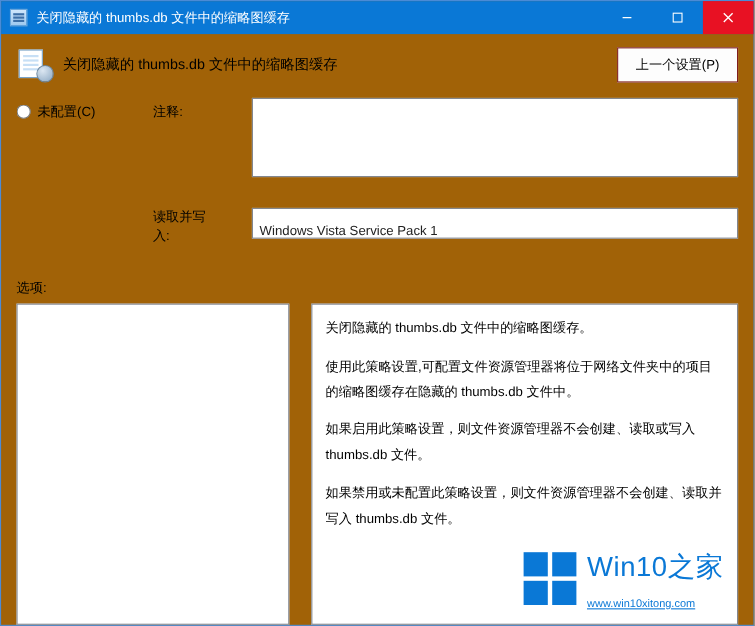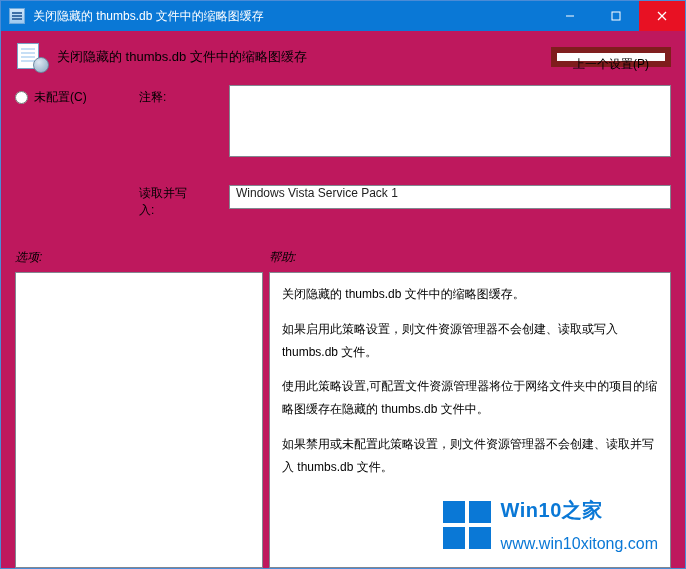--- a/index.html
+++ b/index.html
@@ -1,61 +1,61 @@
 <!DOCTYPE html>
 <html><head>
 <meta charset="utf-8">
 <style>
   * { box-sizing: border-box; margin: 0; padding: 0; }
   html, body { width: 686px; height: 569px; font-family: "Microsoft YaHei", "Segoe UI", Tahoma, sans-serif; font-size: 12px; background: #f0f0f0; overflow: hidden; }
-  .window { width: 686px; height: 569px; border: 1px solid #4b8bd6; background: #be185d; display: flex; flex-direction: column; }
+  .window { width: 686px; height: 569px; border: 1px solid #4b8bd6; background: #a16207; display: flex; flex-direction: column; }
   
   .titlebar { height: 30px; background: #0a78d6; display: flex; align-items: center; color: #fff; font-size: 12px; }
   .titlebar .ticon { width: 16px; height: 16px; margin: 0 6px 0 8px; background: linear-gradient(#cfe6fb,#9fc9ef); border: 1px solid #6fa9dc; position: relative; }
   .titlebar .ticon::after { content:""; position:absolute; left:2px; right:2px; top:3px; height:2px; background:#3d6fa7; box-shadow:0 3px 0 #3d6fa7, 0 6px 0 #3d6fa7; }
   .titlebar .title { flex: 1; padding-left: 2px; }
   .titlebar .wbtn { width: 46px; height: 30px; display: flex; align-items: center; justify-content: center; color: #fff; }
   .titlebar .wbtn.close { background: #e81123; }
   .titlebar .wbtn svg { width: 10px; height: 10px; }
   
   .header { display: flex; align-items: center; padding: 12px 14px 8px 14px; gap: 10px; }
   .header .hicon { width: 32px; height: 28px; position: relative; }
   .header .hicon .sheet { position:absolute; left:2px; top:0; width:22px; height:26px; background:#fff; border:1px solid #7aa3c7; }
   .header .hicon .sheet::before { content:""; position:absolute; left:3px; right:3px; top:4px; height:2px; background:#c7dff5; box-shadow:0 4px 0 #c7dff5,0 8px 0 #c7dff5,0 12px 0 #c7dff5; }
   .header .hicon .gear { position:absolute; right:-2px; bottom:-2px; width:16px; height:16px; border-radius:50%; background: radial-gradient(circle at 35% 30%, #dce7f2, #8aa7c2); border:1px solid #6d88a1; }
   .header .htitle { flex: 1; color: #000; font-size: 13px; }
   .header .hbtns { display: flex; gap: 8px; }
-  .btn { height: 20px; padding: 0 16px; background: #fdfdfd; border: 6px solid #7f1d1d; font-size: 12px; line-height: 22px; cursor: pointer; font-family: inherit; }
+  .btn { height: 32px; padding: 0 16px; background: #fdfdfd; border: 1px solid #7f1d1d; font-size: 12px; line-height: 22px; cursor: pointer; font-family: inherit; }
   
   .config { display: grid; grid-template-columns: 96px 62px 1fr; column-gap: 6px; row-gap: 10px; padding: 6px 14px 4px 14px; align-items: start; gap: 28px; }
   .radios { grid-column: 1; display: flex; flex-direction: column; gap: 10px; padding-top: 4px; }
   .radio { display: flex; align-items: center; gap: 6px; cursor: pointer; }
   .radio input { width: 13px; height: 13px; }
   .radio.highlight { outline: 2px solid #ff7a1a; outline-offset: 1px; border-radius: 2px; padding: 2px 4px; margin: -2px -4px; }
   .lbl-comment { grid-column: 2; padding-top: 4px; }
   .textarea { grid-column: 3; width: 100%; height: 72px; border: 1px solid #828790; background: #fff; resize: none; font-family: inherit; font-size: 12px; overflow-y: scroll; padding: 3px 4px; }
   .lbl-platform { grid-column: 2; }
-  .platform-box { grid-column: 3; width: 100%; height: 24px; border: 1px solid #828790; background: #fff; padding: 0 6px; color: #222; }
+  .platform-box { grid-column: 3; width: 100%; height: 24px; border: 1px solid #828790; background: #fff; padding: 13px 6px; color: #222; }
   
-  .midrow { display: flex; padding: 26px 14px 6px 14px; font-style: italic; }
+  .midrow { display: flex; padding: 26px 14px 6px 14px; }
   .midrow .optlabel { width: 254px; }
   .midrow .helplabel { flex: 1; }
   
-  .panes { display: flex; gap: 6px; padding: 0 14px 0 14px; flex: 1; min-height: 0; }
+  .panes { display: flex; gap: 20px; padding: 0 14px 0 14px; flex: 1; min-height: 0; }
   .pane { border: 1px solid #828790; background: #fff; overflow-y: scroll; padding: 10px 12px; line-height: 1.9; color: #000; }
   .pane.left { width: 248px; }
   .pane.right { flex: 1; position: relative; }
   .pane.right p { margin-bottom: 12px; }
   
   .watermark { position: absolute; right: 12px; bottom: 8px; display: flex; align-items: center; gap: 10px; pointer-events: none; }
   .watermark .logo { display: grid; grid-template-columns: 22px 22px; grid-template-rows: 22px 22px; gap: 4px; }
   .watermark .logo div { background: #0a78d6; }
   .watermark .txt { display: flex; flex-direction: column; color: #0a78d6; }
-  .watermark .txt .big { font-size: 20px; font-weight: 700; letter-spacing: 0.5px; }
-  .watermark .txt .small { font-size: 16px; color: #0a78d6; }
+  .watermark .txt .big { font-size: 25px; font-weight: 400; letter-spacing: 0.5px; }
+  .watermark .txt .small { font-size: 10px; color: #0a78d6; text-decoration: underline; }
   
   ::-webkit-scrollbar { width: 16px; background: #f0f0f0; }
   ::-webkit-scrollbar-thumb { background: #cdcdcd; border: 1px solid #b5b5b5; }
   ::-webkit-scrollbar-button { height: 16px; background: #f0f0f0; border: 1px solid #cdcdcd; }
 </style>
 </head>
 <body>
 
 <div class="window">
 
@@ -99,29 +99,28 @@
       </label>
     </div>
     <div class="lbl-comment">注释:</div>
     <textarea class="textarea" style=""></textarea>
     <div class="lbl-platform">读取并写入:</div>
     <div class="platform-box">Windows Vista Service Pack 1</div>
   </div>
 
   <div class="midrow">
     <div class="optlabel">选项:</div>
-    <div class="helplabel">帮助:</div>
   </div>
 
   <div class="panes">
     <div class="pane left"></div>
     <div class="pane right">
       <p>关闭隐藏的 thumbs.db 文件中的缩略图缓存。</p>
+      <p>使用此策略设置,可配置文件资源管理器将位于网络文件夹中的项目的缩略图缓存在隐藏的 thumbs.db 文件中。</p>
       <p>如果启用此策略设置，则文件资源管理器不会创建、读取或写入 thumbs.db 文件。</p>
-      <p>使用此策略设置,可配置文件资源管理器将位于网络文件夹中的项目的缩略图缓存在隐藏的 thumbs.db 文件中。</p>
       <p>如果禁用或未配置此策略设置，则文件资源管理器不会创建、读取并写入 thumbs.db 文件。</p>
       <div class="watermark">
         <div class="logo">
             <div></div>
             <div></div>
             <div></div>
             <div></div>
           </div>
         <div class="txt">
           <span class="big">Win10之家</span>

